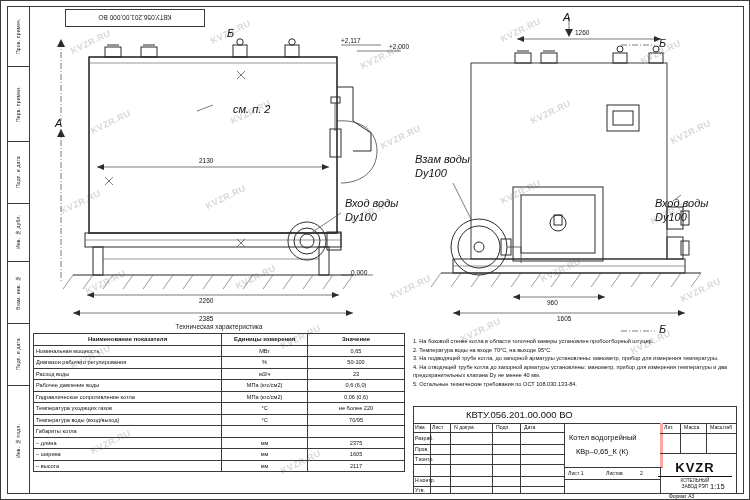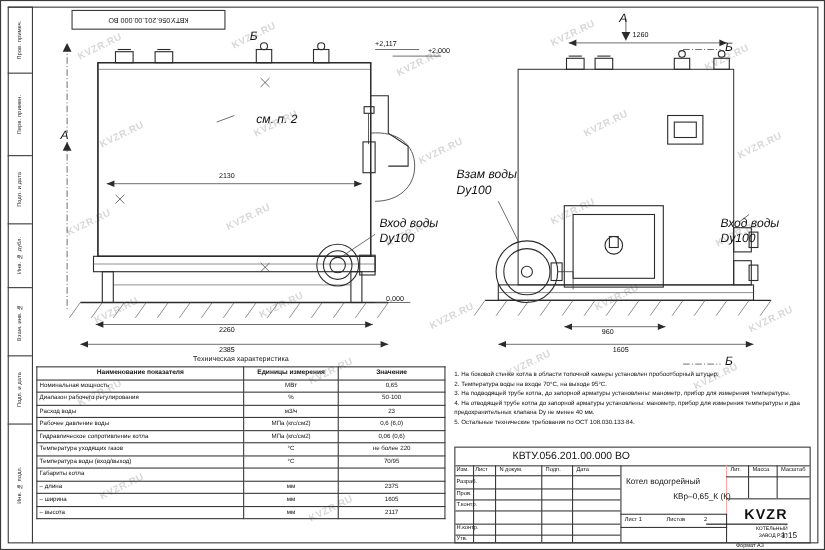--- a/index.html
+++ b/index.html
@@ -71,21 +71,21 @@
   .notes div{margin-bottom:0.5px;}
   
   .stamp{
     position:absolute;left:412px;top:405px;width:324px;height:88px;
     border:1px solid #3a3a3a;box-sizing:border-box;font-size:5.4px;
   }
   .st-txt{position:absolute;font-size:5.2px;color:#111;white-space:nowrap;}
   .st-big{position:absolute;font-size:9.5px;color:#111;white-space:nowrap;}
   .st-mid{position:absolute;font-size:7.5px;color:#111;white-space:nowrap;}
   .logo{
-    position:absolute;right:20px;bottom:3px;width:74px;height:30px;text-align:right;
+    position:absolute;right:4px;bottom:3px;width:74px;height:30px;text-align:center;
   }
   .logo .kv{
     font-size:13px;font-weight:bold;letter-spacing:1px;color:#111;
     border-bottom:1px solid #111;padding-bottom:1px;
   }
   .logo .sub{font-size:4.6px;line-height:5.4px;color:#111;margin-top:1px;}
   .title-top{
     position:absolute;left:64px;top:8px;width:140px;height:18px;
     border:1px solid #3a3a3a;box-sizing:border-box;
     font-size:6.5px;text-align:center;line-height:17px;
@@ -425,23 +425,23 @@
       <div style="position:absolute;left:0;top:41px;right:0;border-top:1px solid #3a3a3a;"></div>
       <div style="position:absolute;left:0;top:53px;right:0;border-top:1px solid #3a3a3a;"></div>
       <div style="position:absolute;left:0;top:63px;right:0;border-top:1px solid #3a3a3a;"></div>
       <div class="st-txt" style="left:1px;top:12px;">Разраб.</div>
       <div class="st-txt" style="left:1px;top:23px;">Пров.</div>
       <div class="st-txt" style="left:1px;top:33px;">Т.контр.</div>
       <div class="st-txt" style="left:1px;top:54px;">Н.контр.</div>
       <div class="st-txt" style="left:1px;top:64px;">Утв.</div>
     </div>
 
-    <div style="position:absolute;left:150px;top:16px;width:96px;height:44px;border-bottom:1px solid #3a3a3a;border-right:1px solid #fca5a5;">
+    <div style="position:absolute;left:150px;top:16px;width:96px;height:44px;border-bottom:1px solid #3a3a3a;border-right:3px solid #fca5a5;">
       <div class="st-mid" style="left:5px;top:10px;">Котел водогрейный</div>
-      <div class="st-mid" style="left:12px;top:24px;margin-left:36px;">КВр–0,65_К (К)</div>
+      <div class="st-mid" style="left:12px;top:24px;">КВр–0,65_К (К)</div>
     </div>
 
     <div style="position:absolute;left:150px;top:60px;width:96px;height:12px;border-bottom:1px solid #3a3a3a;border-right:1px solid #3a3a3a;">
       <div class="st-txt" style="left:4px;top:3px;">Лист 1</div>
       <div class="st-txt" style="left:42px;top:3px;">Листов</div>
       <div class="st-txt" style="left:76px;top:3px;">2</div>
     </div>
     <div style="position:absolute;left:150px;top:72px;width:96px;bottom:0;border-right:1px solid #3a3a3a;"></div>
 
     <div style="position:absolute;left:246px;top:16px;right:0;height:10px;border-bottom:1px solid #3a3a3a;">

